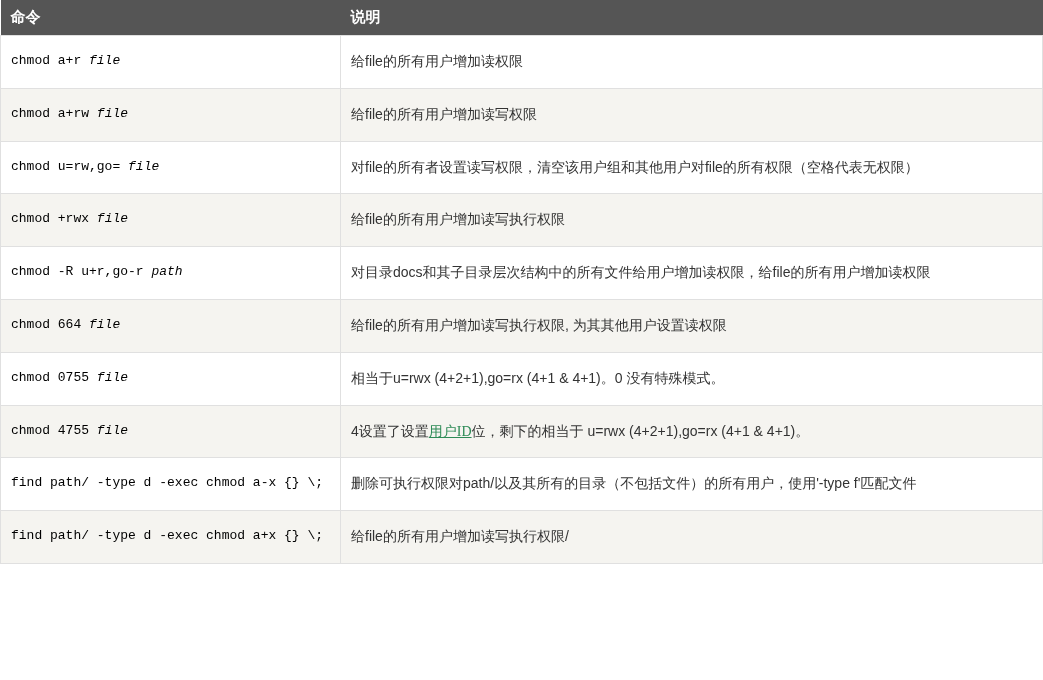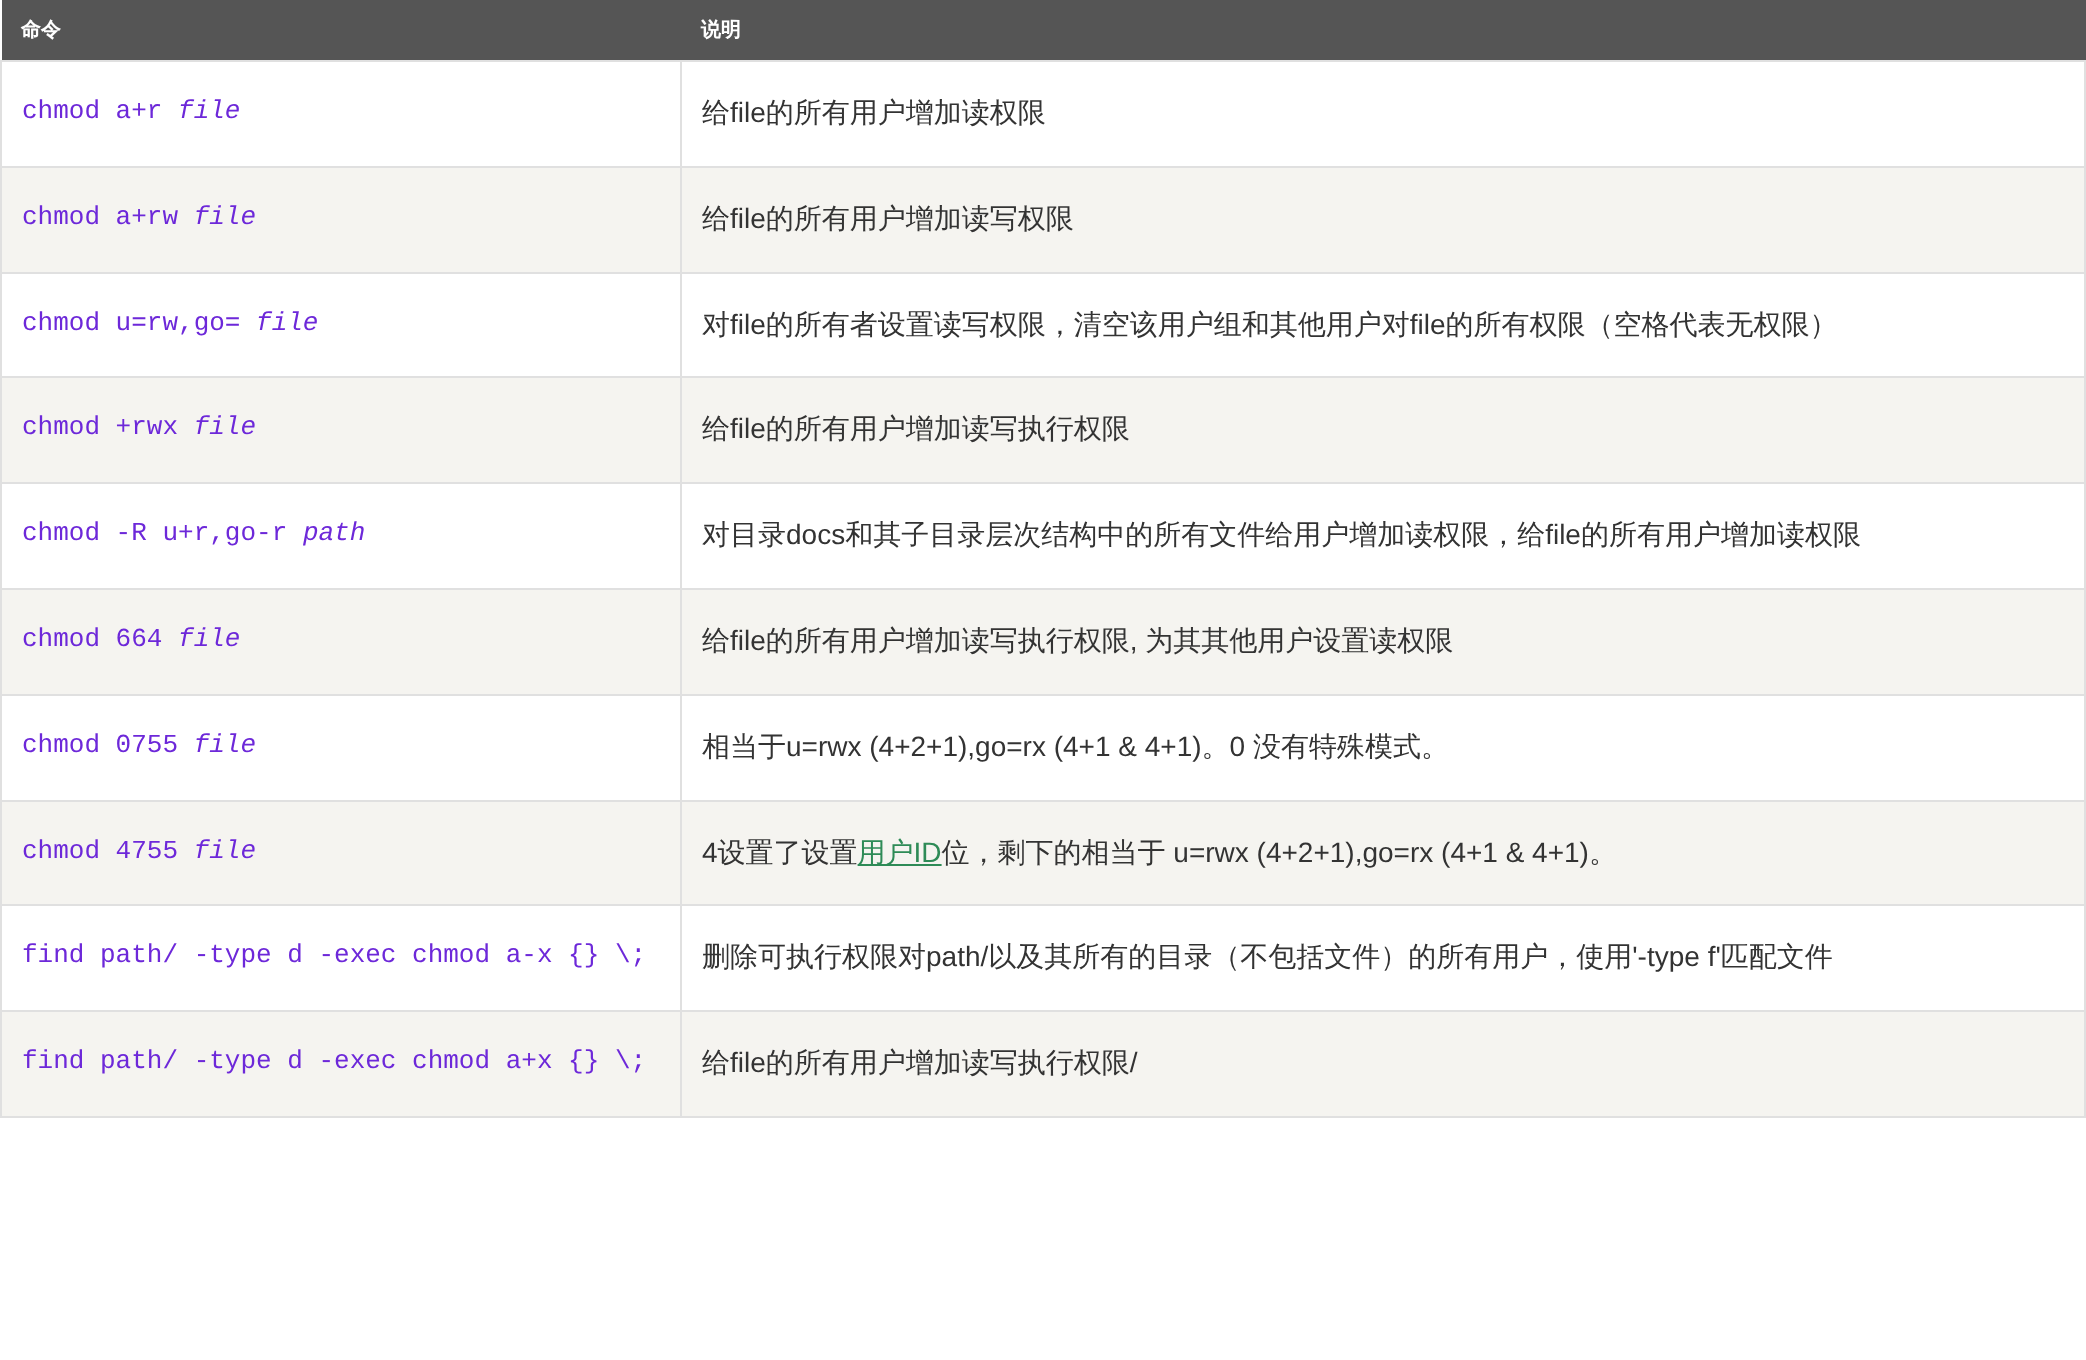--- a/index.html
+++ b/index.html
@@ -19,21 +19,21 @@
       table-layout: fixed;
     }
     thead tr {
       background: #555555;
     }
     thead th {
       color: #fff;
       font-weight: bold;
       text-align: left;
       padding: 8px 10px;
-      font-size: 10px;
+      font-size: 15px;
     }
     thead th:first-child {
       width: 340px;
     }
     tbody tr:nth-child(odd) {
       background: #ffffff;
     }
     tbody tr:nth-child(even) {
       background: #f5f4f0;
     }
@@ -41,28 +41,29 @@
       padding: 14px 10px;
       border: 1px solid #e0e0e0;
       vertical-align: top;
       line-height: 1.7;
       color: #333;
       word-wrap: break-word;
     }
     tbody td:first-child {
       font-family: "Courier New", Courier, monospace;
       font-size: 13px;
-      color: #6d28d9;
+      color: #000000;
     }
     .cmd-arg {
       font-style: italic;
     }
     a.link {
       color: #2e8b57;
       text-decoration: underline;
+      font-family: Liberation Serif, serif;
     }
   </style>
 </head>
 <body>
 
 <table>
   <thead>
     <tr>
       <th>命令</th>
       <th>说明</th>

